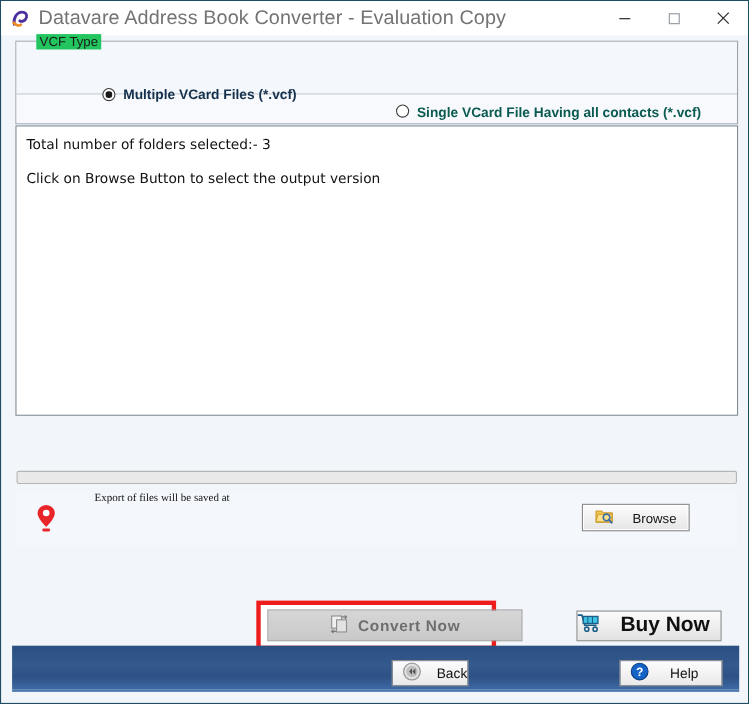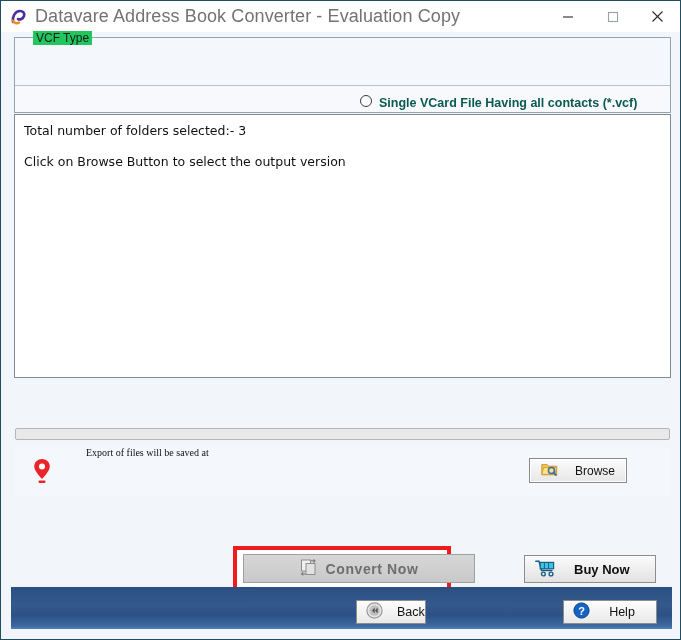--- a/index.html
+++ b/index.html
@@ -145,22 +145,21 @@
     font-size:14px; font-weight:bold; color:#6e6e6e;
     letter-spacing:0.6px;
   }
 
   
   .buy-btn {
     position:absolute; left:523px; top:554px; width:132px; height:28px;
     background: linear-gradient(#fbfbfb, #e2e2e2);
     border:1px solid #8d8d8d;
     display:flex; align-items:center; gap:18px;
-    padding-left:10px;
-    font-size:13px; font-weight:bold; color:#101010;
+    font-size:19px; font-weight:bold; color:#101010;
   }
 
   
   .bottombar {
     position:absolute; left:10px; bottom:10px; width:661px; height:42px;
     background: linear-gradient(180deg,#2b4f82 0%, #34598d 45%, #2d5185 70%, #3e6aa5 100%);
     border-bottom:2px solid #4e79ad;
   }
   .nav-btn {
     position:absolute; top:599px; height:24px;
@@ -208,20 +207,24 @@
           </svg>
       </div>
     </div>
   </div>
 
   <div class="group-legend">VCF Type</div>
   <div class="groupbox">
     <div class="grp-row1"></div>
     <div class="grp-row2"></div>
 
+    <div class="opt opt-multiple">
+      <span class="radio on"></span>
+      <span class="lbl-navy">Multiple VCard Files (*.vcf)</span>
+    </div>
 
     <div class="opt opt-single" style="align-items:flex-start; padding-top:7px;">
       <span class="radio" style="margin-top:2px;"></span>
       <span>
         <span class="lbl-teal-d">Single VCard File Having all contacts (*.vcf)</span>
         <div class="sub">(one file will be created for each pst file)</div>
       </span>
     </div>
 
     <div class="opt opt-v30">

